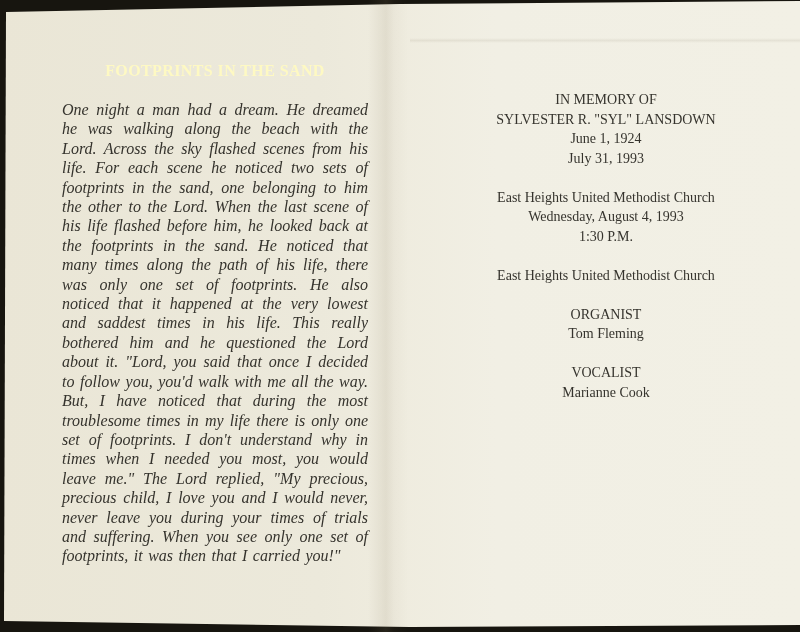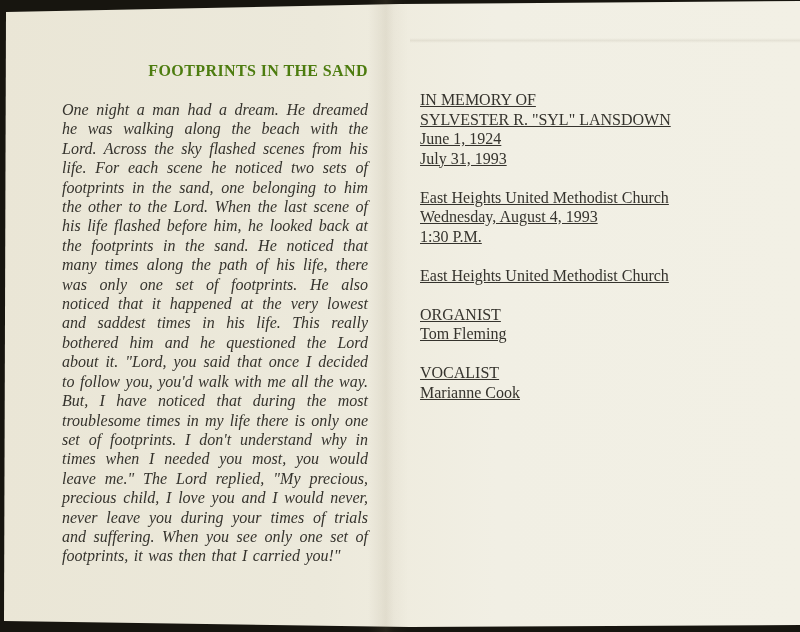--- a/index.html
+++ b/index.html
@@ -59,44 +59,44 @@
   }
 
   .left-page {
     position: absolute;
     left: 62px;
     top: 62px;
     width: 306px;
     color: #35332d;
   }
   .poem-title {
-    text-align: right;
+    text-align: center;
     font-size: 16px;
     letter-spacing: 0.4px;
     margin: 0 0 20px 0;
-    color: #4d7c0f;
+    color: #fef9c3;
   }
   .poem-body {
     text-align: justify;
     font-size: 16px;
     line-height: 19.4px;
     word-spacing: 1.5px;
     margin: 0;
     font-style: italic;
   }
 
   .right-page {
     position: absolute;
     left: 420px;
     top: 90px;
     width: 372px;
-    font-size: 16px;
+    text-align: center;
+    font-size: 14px;
     line-height: 19.5px;
     color: #35332d;
-    text-decoration: underline;
   }
   .section {
     margin: 0 0 19.5px 0;
   }
   .section .heading,
   .section .line {
     margin: 0;
   }
 </style>
 </head>

